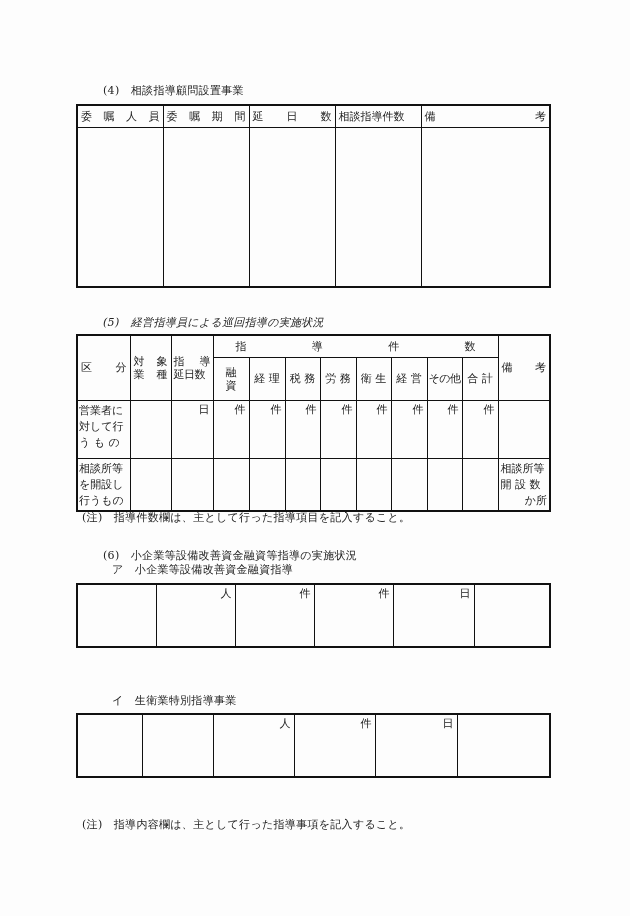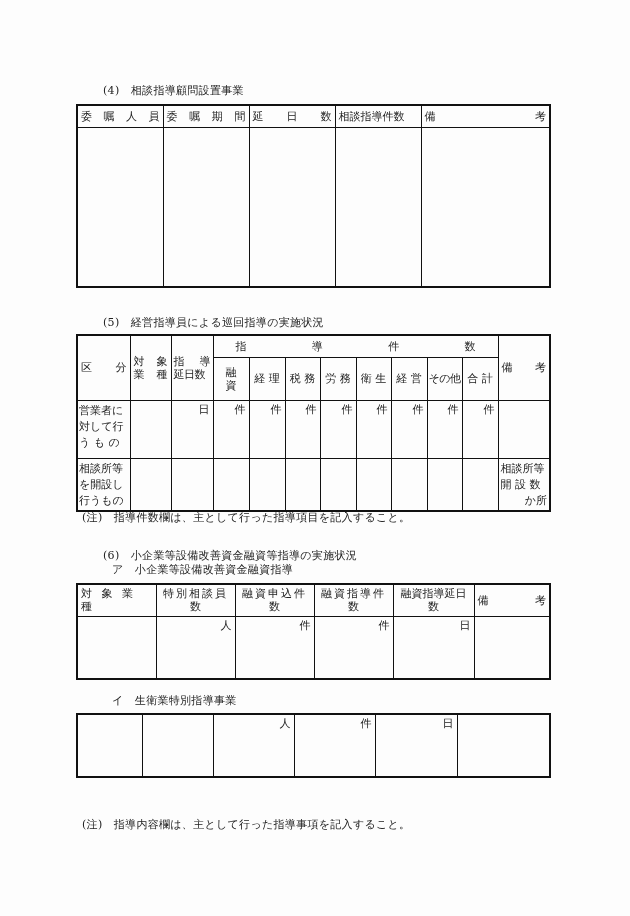--- a/index.html
+++ b/index.html
@@ -73,21 +73,21 @@
   <tr style="height:160px;">
     <td></td>
     <td></td>
     <td></td>
     <td></td>
     <td></td>
   </tr>
 </tbody>
   </table>
 
-<div class="txt" style="left:103px; top:316px;">(5)　経営指導員による巡回指導の実施状況</div>
+<div class="txt" style="left:103px; top:316px;font-style:italic;">(5)　経営指導員による巡回指導の実施状況</div>
 
 <table class="frm" style="left:76px; top:334px; width:475px;">
   <colgroup>
     <col style="width:53px">
       <col style="width:41px">
       <col style="width:42px">
     <col style="width:36px">
       <col style="width:36px">
       <col style="width:35px">
       <col style="width:36px">
@@ -198,45 +198,20 @@
 <table class="frm" style="left:76px; top:583px; width:475px;">
   <colgroup>
       <col style="width:79px">
       <col style="width:79px">
       <col style="width:79px">
       <col style="width:79px">
       <col style="width:81px">
       <col>
     </colgroup>
   <tbody>
-      <tr style="height:32px;">
-    <td style="letter-spacing:3px;"><span>対 象 業 種</span></td>
-    <td class="c" style="padding:0 1px;">
-      <div style="letter-spacing:2px;">特別相談員</div>
-          <div>数</div>
-        </td>
-    <td class="c" style="padding:0 1px;">
-      <div style="letter-spacing:2px;">融資申込件</div>
-          <div>数</div>
-        </td>
-    <td class="c" style="padding:0 1px;">
-      <div style="letter-spacing:2px;">融資指導件</div>
-          <div>数</div>
-        </td>
-    <td class="c" style="padding:0 1px;">
-      <div>融資指導延日</div>
-          <div>数</div>
-        </td>
-    <td>
-          <div class="sp">
-      <span>備</span>
-            <span>考</span>
-          </div>
-        </td>
-  </tr>
   <tr style="height:63px;">
     <td></td>
     <td class="unit">人</td>
     <td class="unit">件</td>
     <td class="unit">件</td>
     <td class="unit">日</td>
     <td></td>
   </tr>
 </tbody>
   </table>

